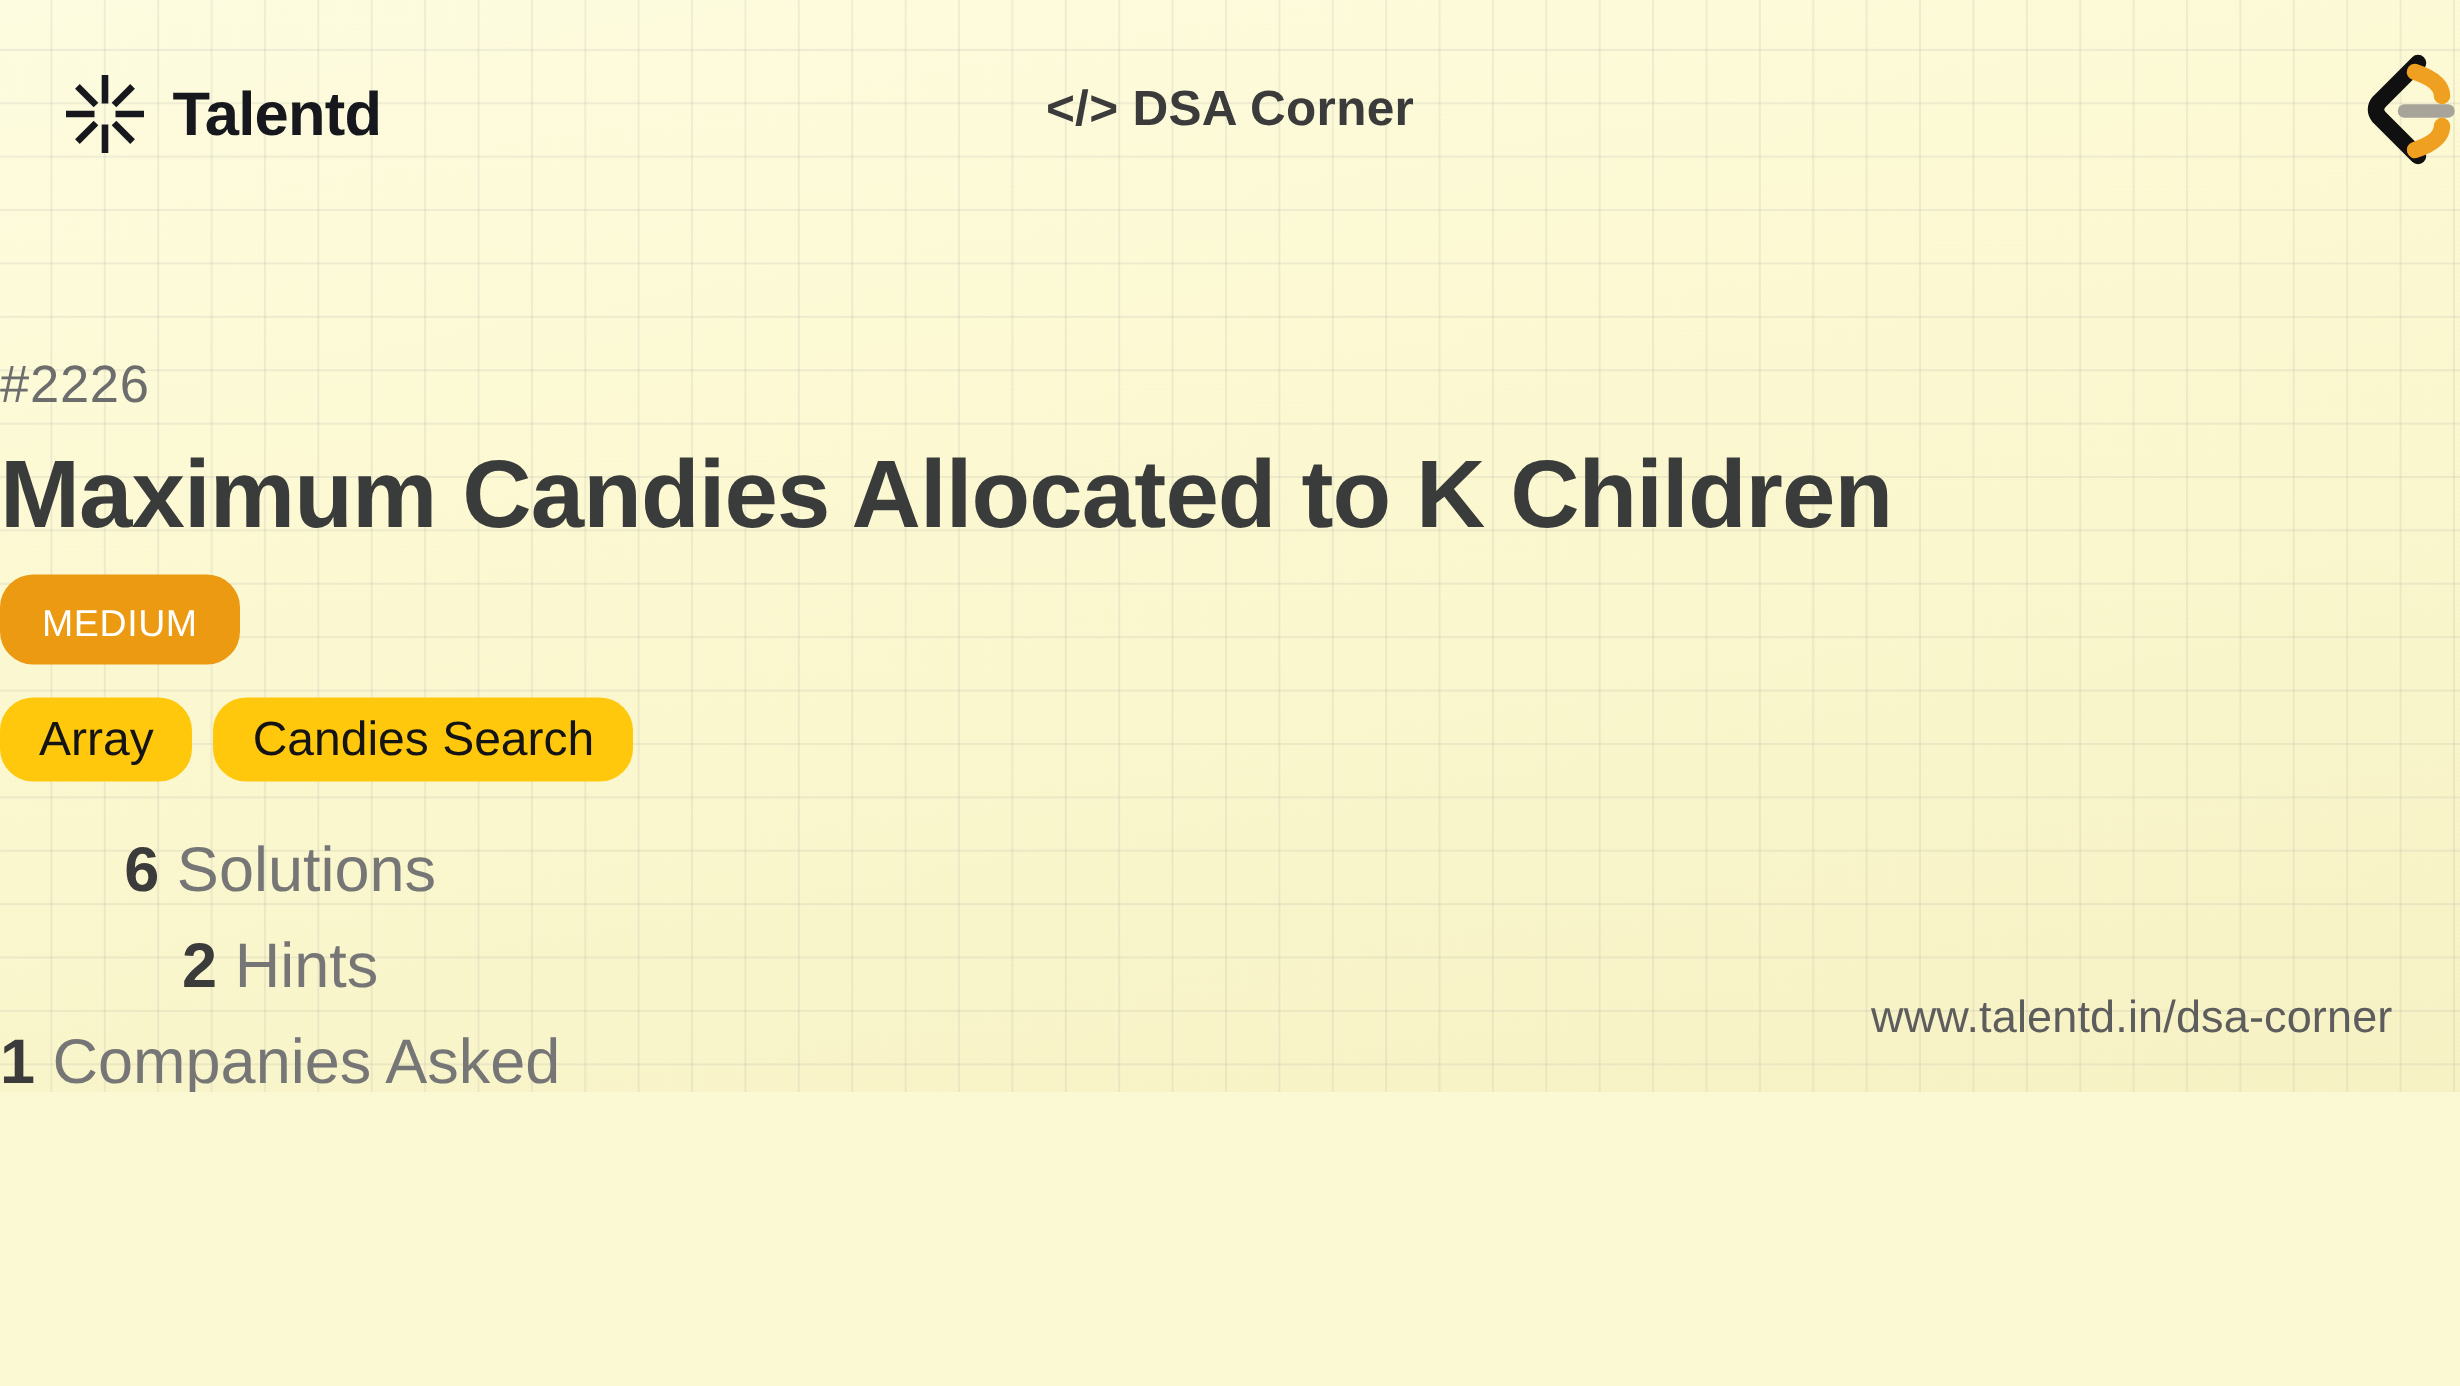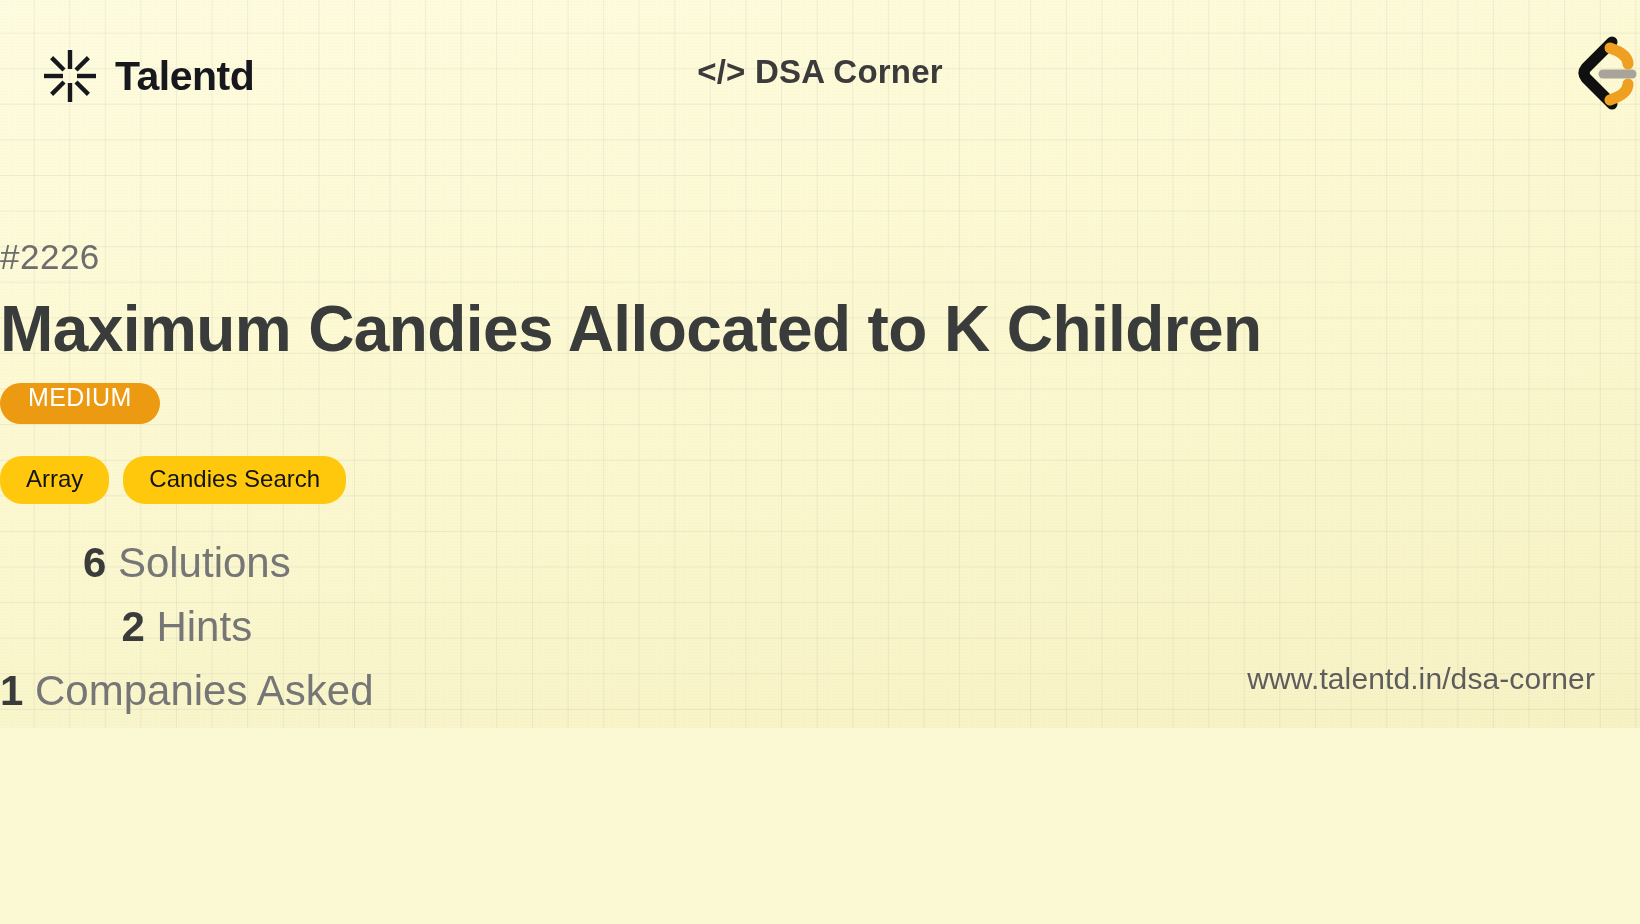--- a/index.html
+++ b/index.html
@@ -120,36 +120,36 @@
     white-space: nowrap;
     margin-bottom: 20px;
   }
 
   #difficulty-badge {
     display: inline-block;
     background: #eb9a12;
     color: #ffffff;
     font-size: 25px;
     line-height: 1;
-    padding: 2px 28px 14px;
+    padding: 21px 28px 14px;
     border-radius: 22px;
     letter-spacing: 0.4px;
-    margin-bottom: 32px;
+    margin-bottom: 22px;
   }
 
   #tags {
     display: flex;
     gap: 14px;
     justify-content: center;
     margin-bottom: 38px;
   }
   .tag {
     background: #ffc80d;
     color: #141414;
-    font-size: 24px;
+    font-size: 32px;
     line-height: 1;
     padding: 11px 26px 13px;
     border-radius: 22px;
     white-space: nowrap;
   }
 
   #stats {
     display: flex;
     flex-direction: column;
     align-items: center;

